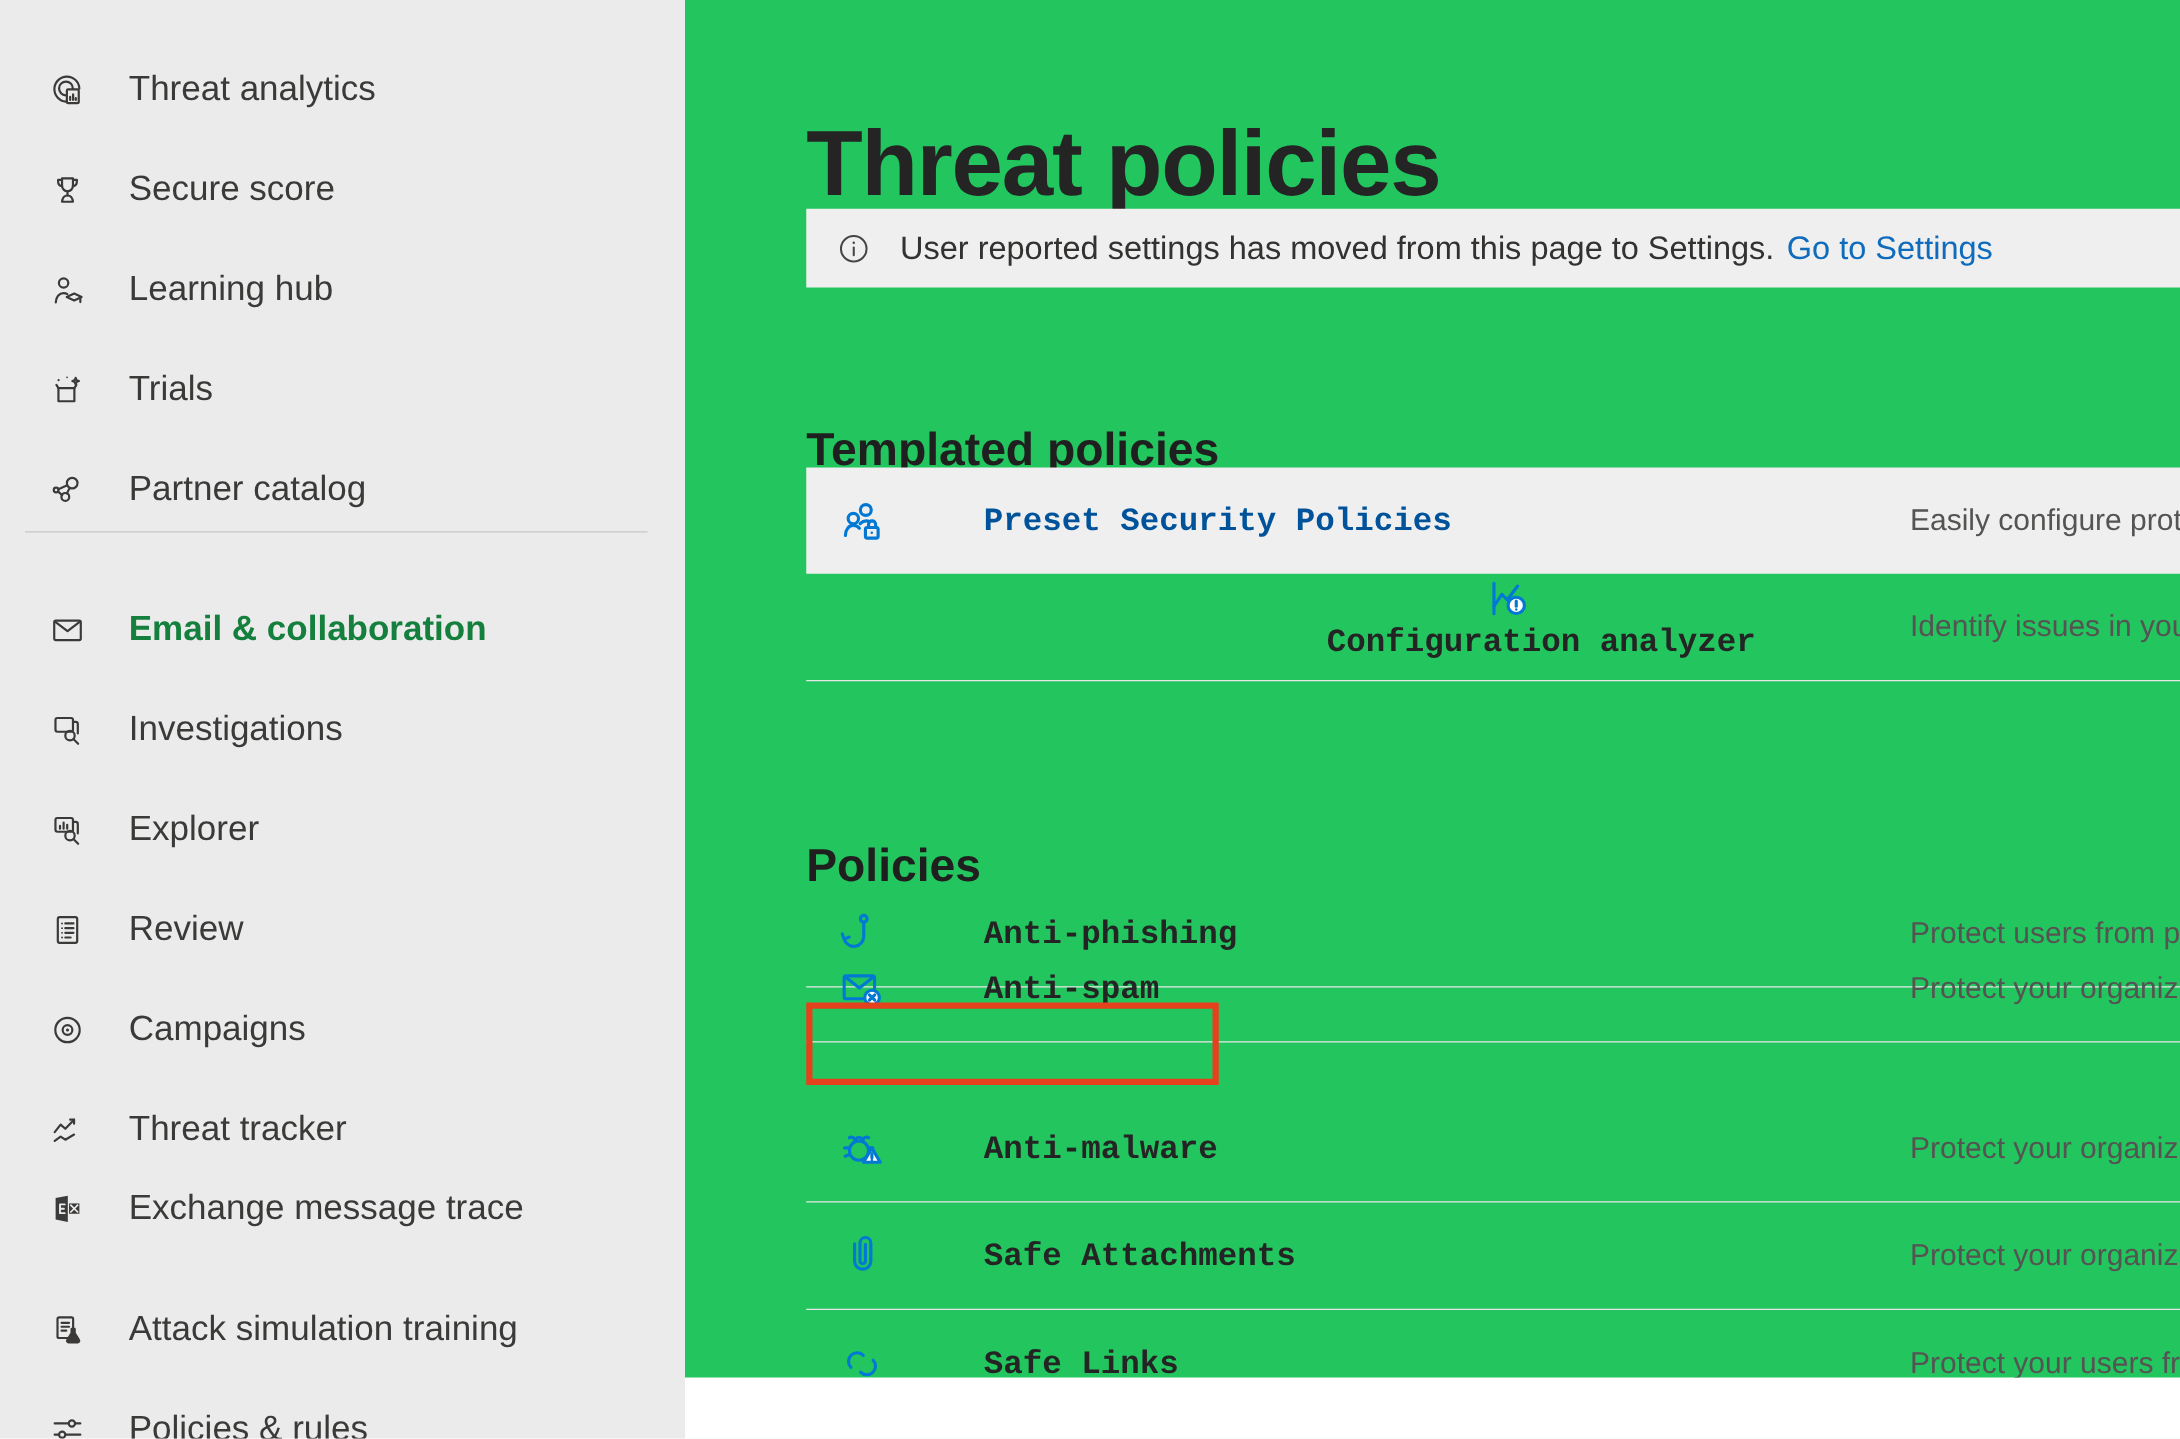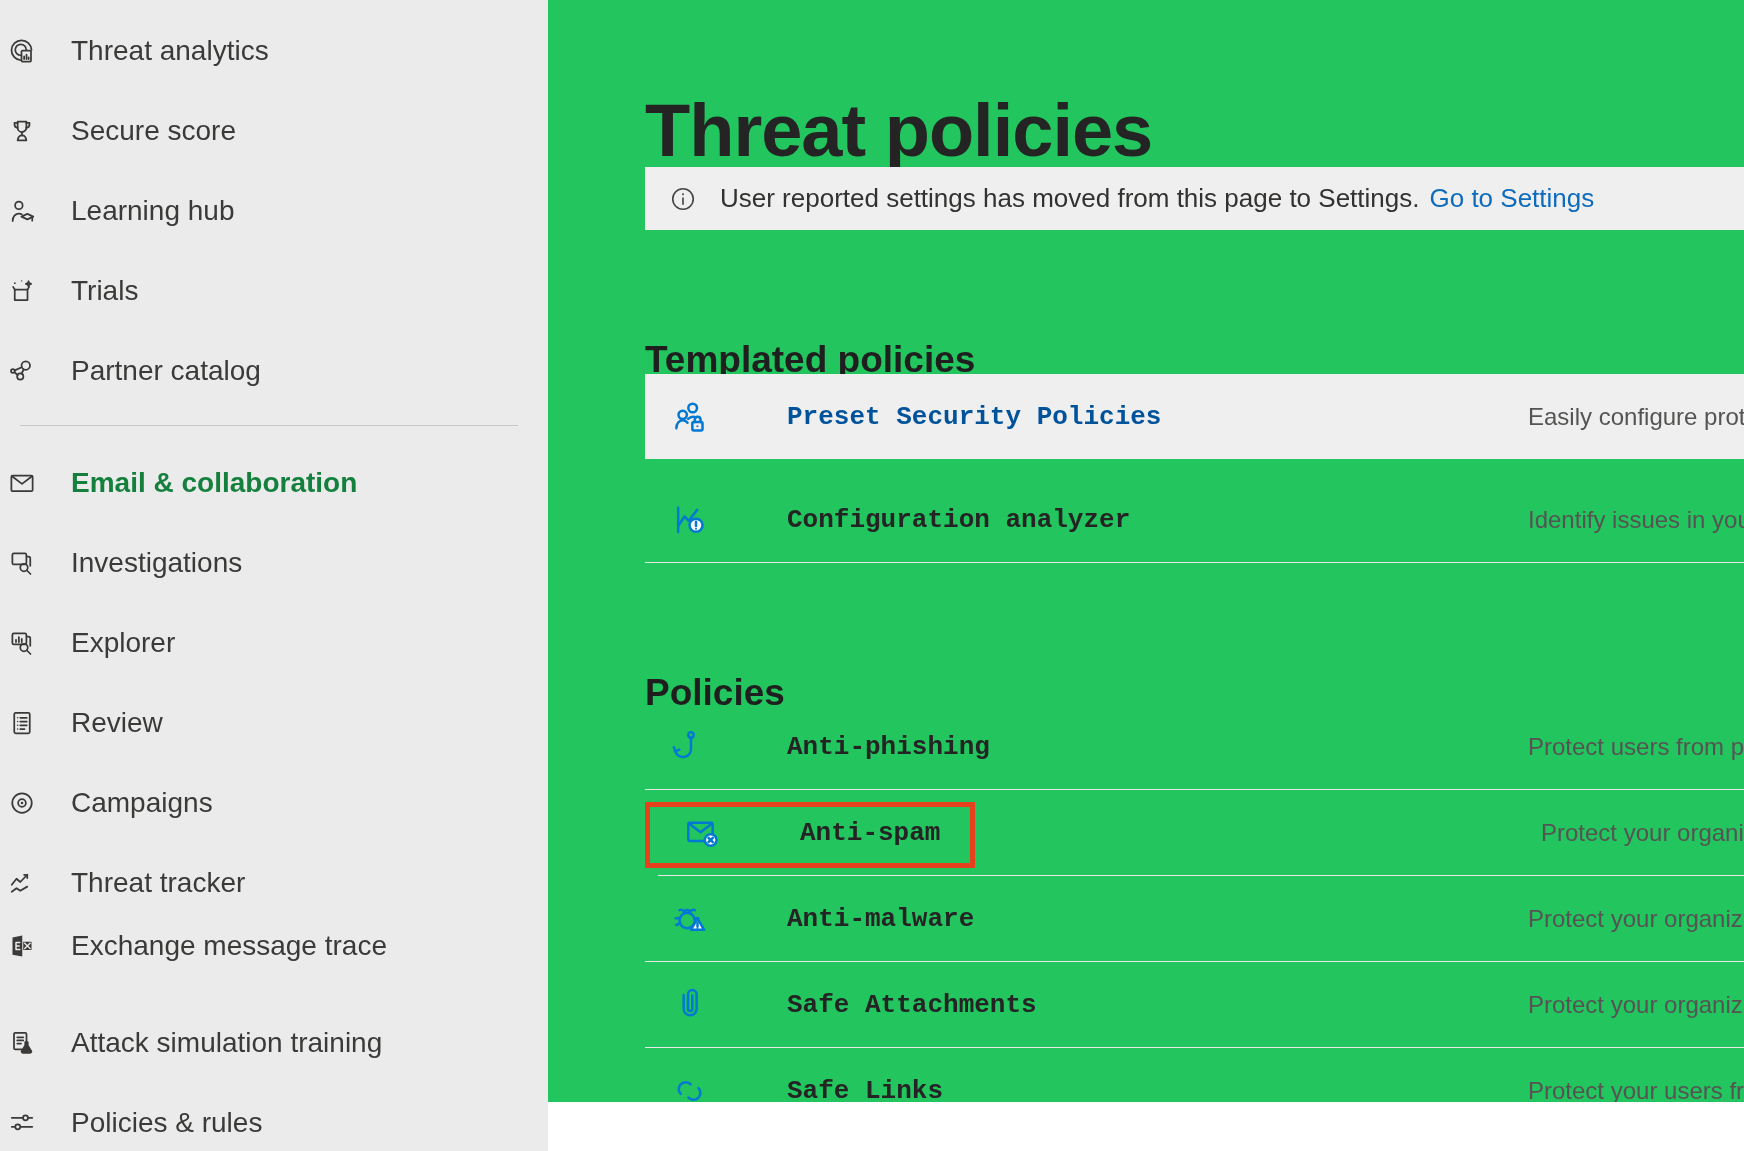--- a/index.html
+++ b/index.html
@@ -1,21 +1,21 @@
 <!DOCTYPE html>
 <html><head>
 <meta charset="utf-8">
 <style>
   html,body{margin:0;padding:0;background:#fff;}
   body{font-family:"Liberation Sans","DejaVu Sans",sans-serif;color:#242424;}
   #app{position:relative;width:1744px;height:1151px;overflow:hidden;background:#fff;}
 
   
   .sidebar{position:absolute;left:0;top:0;width:548px;height:1151px;background:#ebebeb;}
-  .nav-item{position:absolute;left:0;width:660px;height:72px;display:flex;align-items:center;padding-left:6px;box-sizing:border-box;cursor:pointer;}
+  .nav-item{position:absolute;left:0;width:660px;height:72px;display:flex;align-items:flex-end;padding-left:38px;box-sizing:border-box;cursor:pointer;}
   .nav-item .nicon{width:31px;height:31px;flex:none;color:#3b3a39;display:flex;align-items:center;justify-content:center;}
   .nav-item .nlabel{margin-left:34px;font-size:28px;color:#3a3a38;white-space:nowrap;}
   .nav-item.section-head .nlabel{font-weight:700;color:#15803d;}
   .nav-chevron{position:absolute;right:34px;width:26px;height:26px;color:#4a4a48;}
   .side-divider{position:absolute;left:20px;top:425px;width:498px;height:0;border-top:1px solid #c8c7c5;}
   svg{display:block;}
   .stroked{fill:none;stroke:currentColor;stroke-width:1.4;stroke-linecap:round;stroke-linejoin:round;}
 
   
   .main{position:absolute;left:548px;top:0;width:1196px;height:1102px;background:#22c55e;overflow:hidden;}
@@ -28,23 +28,23 @@
   .h-templated{top:308px;}
   .h-policies{top:641px;}
 
   .prow{position:absolute;left:97px;right:0;display:flex;align-items:center;cursor:pointer;}
   .prow .ricon{flex:none;margin-left:25px;width:40px;height:40px;color:#0078d4;}
   .prow .rlabel{margin-left:77px;font-size:26px;font-weight:700;color:#242424;white-space:nowrap;font-family:Liberation Mono, monospace;}
   .prow .rdesc{position:absolute;left:883px;right:0;top:50%;transform:translateY(-50%);font-size:24px;color:#555453;white-space:nowrap;overflow:hidden;}
   .prow.bordered{border-bottom:1px solid #e9e9e9;box-sizing:border-box;}
   .row-preset{top:374px;height:85px;background:#efefef;}
   .row-preset .rlabel{color:#00539b;}
-  .row-config{top:477px;height:86px;}
+  .row-config{top:459px;height:86px;flex-direction:column;}
   .row-phish{top:705px;height:85px;}
-  .row-spam{top:790px;height:86px;margin-left:13px;}
+  .row-spam{top:748px;height:86px;}
   .row-malware{top:876px;height:86px;}
   .row-attach{top:962px;height:86px;}
   .row-links{top:1048px;height:87px;}
 
   .annotation-box{position:absolute;left:97px;top:802px;width:330px;height:66px;border:5px solid #e5411c;box-sizing:border-box;pointer-events:none;z-index:6;}
 </style>
 </head>
 <body>
 
 <div id="app">

